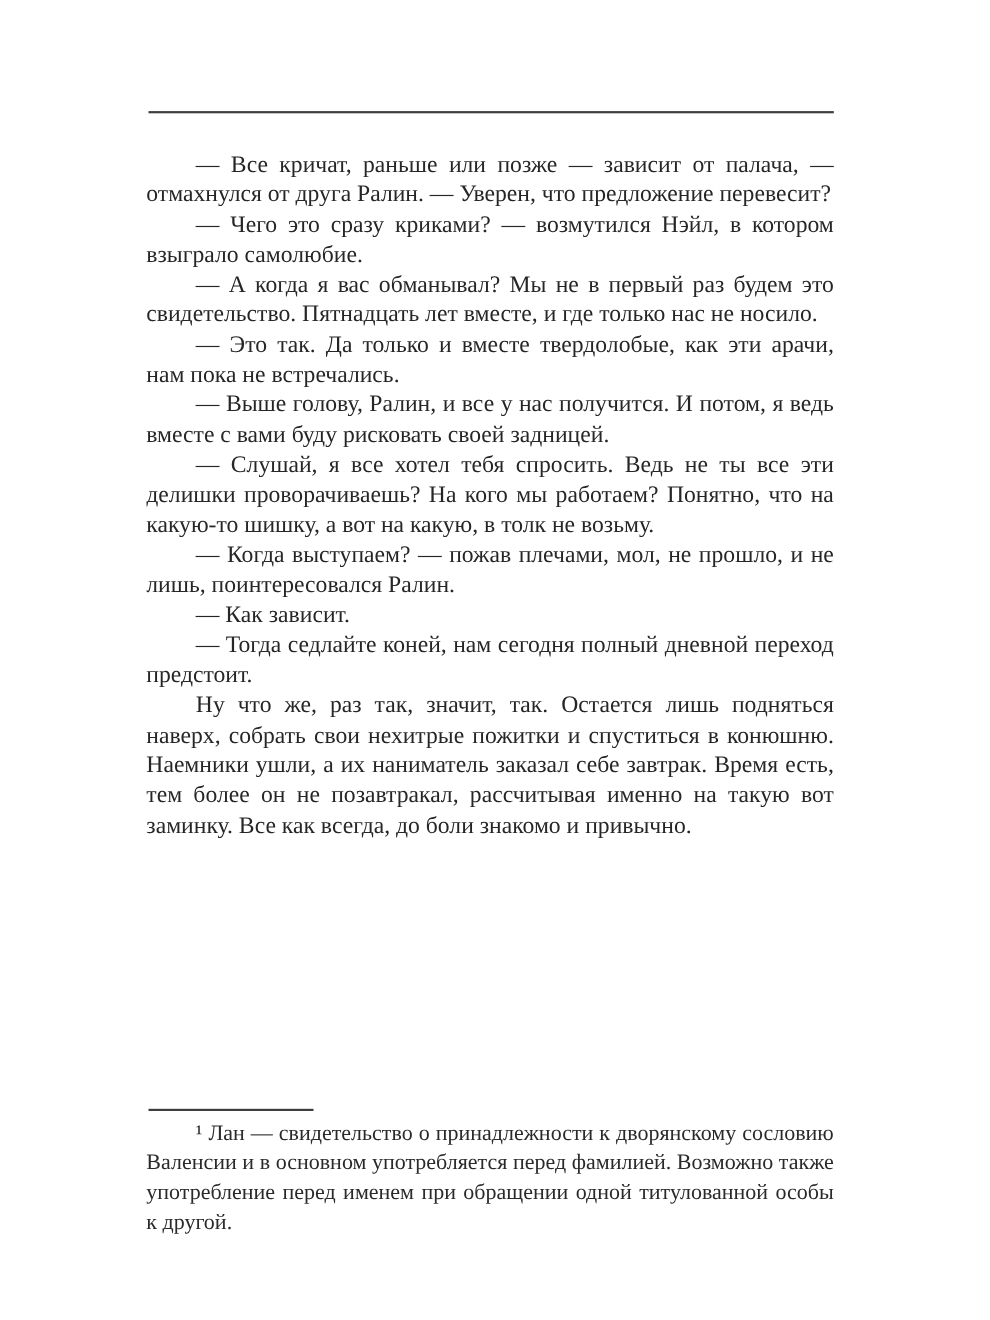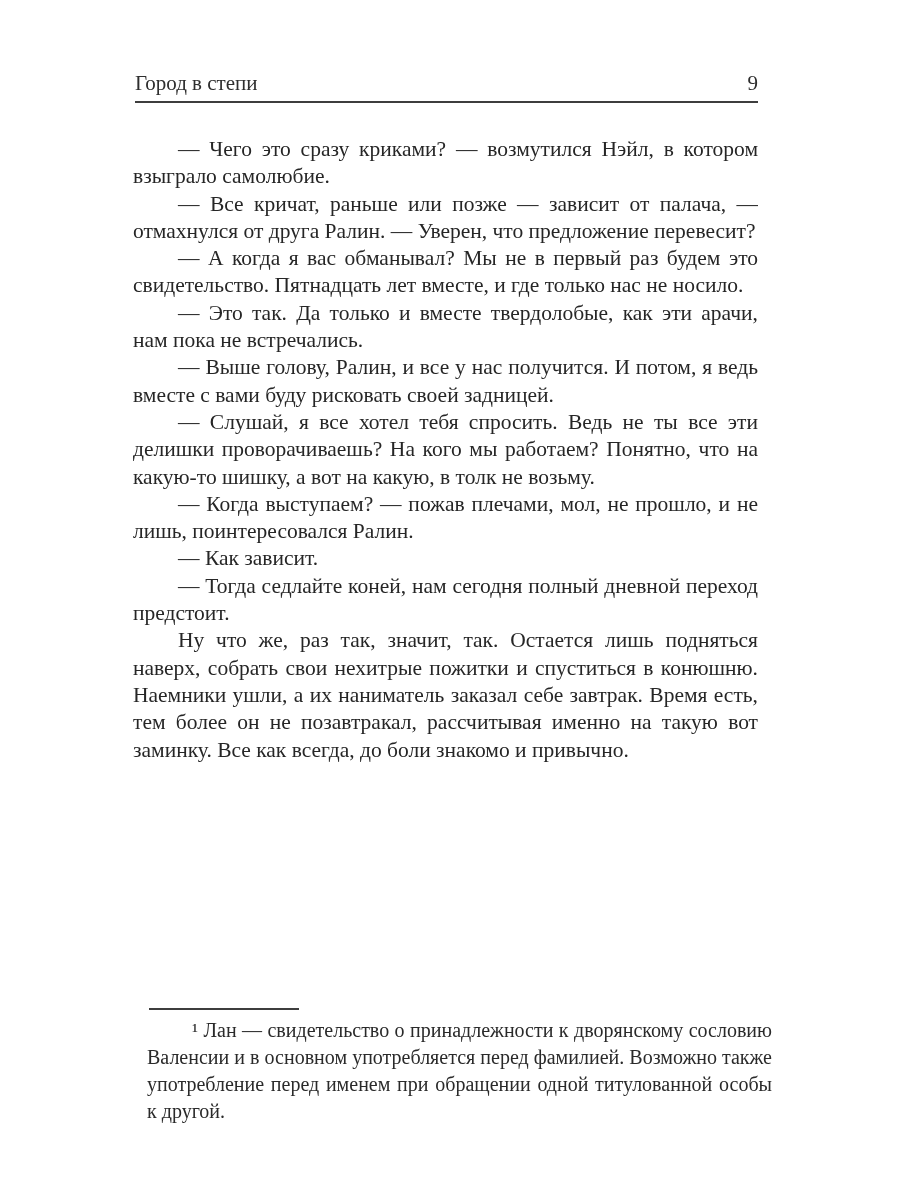--- a/index.html
+++ b/index.html
@@ -50,21 +50,20 @@
   .body-text p {
     margin: 0;
     padding: 0;
     text-indent: 45px;
   }
   .footnote-block {
     position: absolute;
     left: 133px;
     top: 1008px;
     width: 625px;
-    margin-left: 14px;
   }
   .footnote-rule {
     width: 150px;
     height: 0;
     border-top: 2px solid #3e3e3e;
     margin: 0 0 7px 2px;
   }
   .footnote-text {
     margin: 0;
     padding: 0;
@@ -73,30 +72,26 @@
     text-align: justify;
     text-indent: 45px;
     color: #2a2a2a;
   }
 </style>
 </head>
 <body>
 
 <div class="page">
 
-  <header class="running-header">
-    <span>Город в степи</span>
-    <span>9</span>
-  </header>
 
   <div class="header-rule"></div>
 
   <main class="body-text">
+      <p>— Все кричат, раньше или позже — зависит от палача, — отмахнулся от друга Ралин. — Уверен, что предложение пе­ревесит?</p>
       <p>— Чего это сразу криками? — возмутился Нэйл, в кото­ром взыграло самолюбие.</p>
-      <p>— Все кричат, раньше или позже — зависит от палача, — отмахнулся от друга Ралин. — Уверен, что предложение пе­ревесит?</p>
       <p>— А когда я вас обманывал? Мы не в первый раз будем это свидетельство. Пятнадцать лет вместе, и где только нас не носило.</p>
       <p>— Это так. Да только и вместе твердолобые, как эти ара­чи, нам пока не встречались.</p>
       <p>— Выше голову, Ралин, и все у нас получится. И потом, я ведь вместе с вами буду рисковать своей задницей.</p>
       <p>— Слушай, я все хотел тебя спросить. Ведь не ты все эти делишки проворачиваешь? На кого мы работаем? Понятно, что на какую-то шишку, а вот на какую, в толк не возьму.</p>
       <p>— Когда выступаем? — пожав плечами, мол, не прошло, и не лишь, поинтересовался Ралин.</p>
       <p>— Как зависит.</p>
       <p>— Тогда седлайте коней, нам сегодня полный дневной переход предстоит.</p>
       <p>Ну что же, раз так, значит, так. Остается лишь поднять­ся наверх, собрать свои нехитрые пожитки и спуститься в конюшню. Наемники ушли, а их наниматель заказал себе завтрак. Время есть, тем более он не позавтракал, рассчи­тывая именно на такую вот заминку. Все как всегда, до боли знакомо и привычно.</p>
     </main>
 

